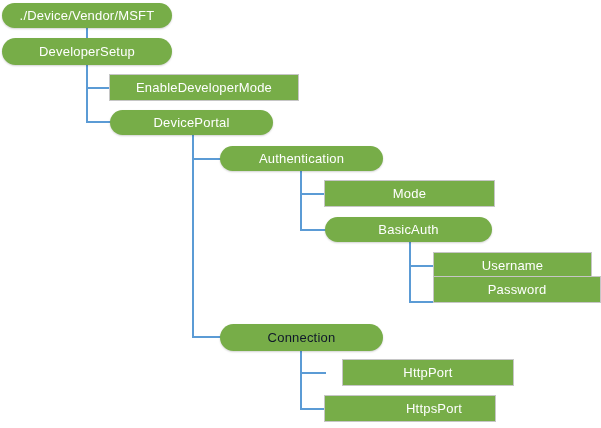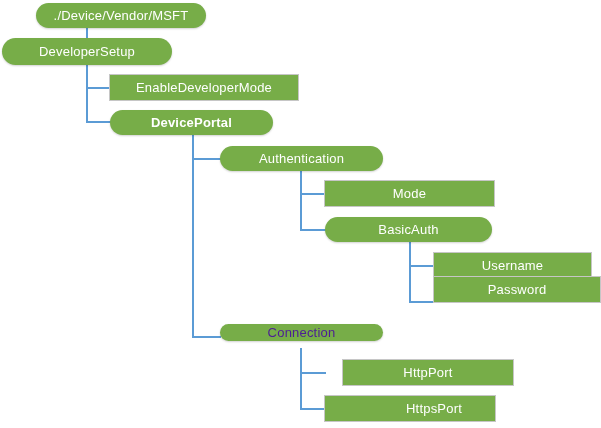--- a/index.html
+++ b/index.html
@@ -61,48 +61,48 @@
     <div class="connector h" style="left: 192px; top: 336px; width: 29px; background: rgb(91, 155, 213);"></div>
     <div class="connector v" style="left: 300px; top: 170px; height: 60px; background: rgb(91, 155, 213);"></div>
     <div class="connector h" style="left: 300px; top: 193px; width: 26px; background: rgb(91, 155, 213);"></div>
     <div class="connector h" style="left: 300px; top: 229px; width: 26px; background: rgb(91, 155, 213);"></div>
     <div class="connector v" style="left: 409px; top: 241px; height: 61px; background: rgb(91, 155, 213);"></div>
     <div class="connector h" style="left: 409px; top: 265px; width: 26px; background: rgb(91, 155, 213);"></div>
     <div class="connector h" style="left: 409px; top: 301px; width: 26px; background: rgb(91, 155, 213);"></div>
     <div class="connector v" style="left: 300px; top: 348px; height: 61px; background: rgb(91, 155, 213);"></div>
     <div class="connector h" style="left: 300px; top: 372px; width: 26px; background: rgb(91, 155, 213);"></div>
     <div class="connector h" style="left: 300px; top: 408px; width: 26px; background: rgb(91, 155, 213);"></div>
-    <div class="node pill" style="left: 2px; top: 3px; width: 170px; height: 25px; background: rgb(119, 173, 72); color: rgb(255, 255, 255); margin-left: 34px;">
+    <div class="node pill" style="left: 2px; top: 3px; width: 170px; height: 25px; background: rgb(119, 173, 72); color: rgb(255, 255, 255);">
       <span class="node-label">./Device/Vendor/MSFT</span>
     </div>
     <div class="node pill" style="left: 2px; top: 38px; width: 170px; height: 27px; background: rgb(119, 173, 72); color: rgb(255, 255, 255);">
       <span class="node-label">DeveloperSetup</span>
     </div>
     <div class="node rect" style="left: 110px; top: 75px; width: 188px; height: 25px; background: rgb(119, 173, 72); color: rgb(255, 255, 255);">
       <span class="node-label">EnableDeveloperMode</span>
     </div>
-    <div class="node pill" style="left: 110px; top: 110px; width: 163px; height: 25px; background: rgb(119, 173, 72); color: rgb(255, 255, 255); font-weight: bold;">
+    <div class="node pill" style="left: 110px; top: 110px; width: 163px; height: 25px; background: rgb(119, 173, 72); color: rgb(255, 255, 255);">
       <span class="node-label">DevicePortal</span>
     </div>
     <div class="node pill" style="left: 220px; top: 146px; width: 163px; height: 25px; background: rgb(119, 173, 72); color: rgb(255, 255, 255);">
       <span class="node-label">Authentication</span>
     </div>
     <div class="node rect" style="left: 325px; top: 181px; width: 169px; height: 25px; background: rgb(119, 173, 72); color: rgb(255, 255, 255);">
       <span class="node-label">Mode</span>
     </div>
     <div class="node pill" style="left: 325px; top: 217px; width: 167px; height: 25px; background: rgb(119, 173, 72); color: rgb(255, 255, 255);">
       <span class="node-label">BasicAuth</span>
     </div>
     <div class="node rect" style="left: 434px; top: 253px; width: 157px; height: 25px; background: rgb(119, 173, 72); color: rgb(255, 255, 255); align-items: center;">
       <span class="node-label">Username</span>
     </div>
     <div class="node rect" style="left: 434px; top: 277px; width: 166px; height: 25px; background: rgb(119, 173, 72); color: rgb(255, 255, 255);">
       <span class="node-label">Password</span>
     </div>
-    <div class="node pill" style="left: 220px; top: 324px; width: 163px; height: 17px; background: rgb(119, 173, 72); color: #4c1d95;">
+    <div class="node pill" style="left: 220px; top: 324px; width: 163px; height: 27px; background: rgb(119, 173, 72); color: #0f172a;">
       <span class="node-label">Connection</span>
     </div>
     <div class="node rect" style="left: 343px; top: 360px; width: 170px; height: 25px; background: rgb(119, 173, 72); color: rgb(255, 255, 255);">
       <span class="node-label">HttpPort</span>
     </div>
     <div class="node rect" style="left: 325px; top: 396px; width: 170px; height: 25px; background: rgb(119, 173, 72); color: rgb(255, 255, 255); padding-left: 48px;">
       <span class="node-label">HttpsPort</span>
     </div>
   </div>
 

